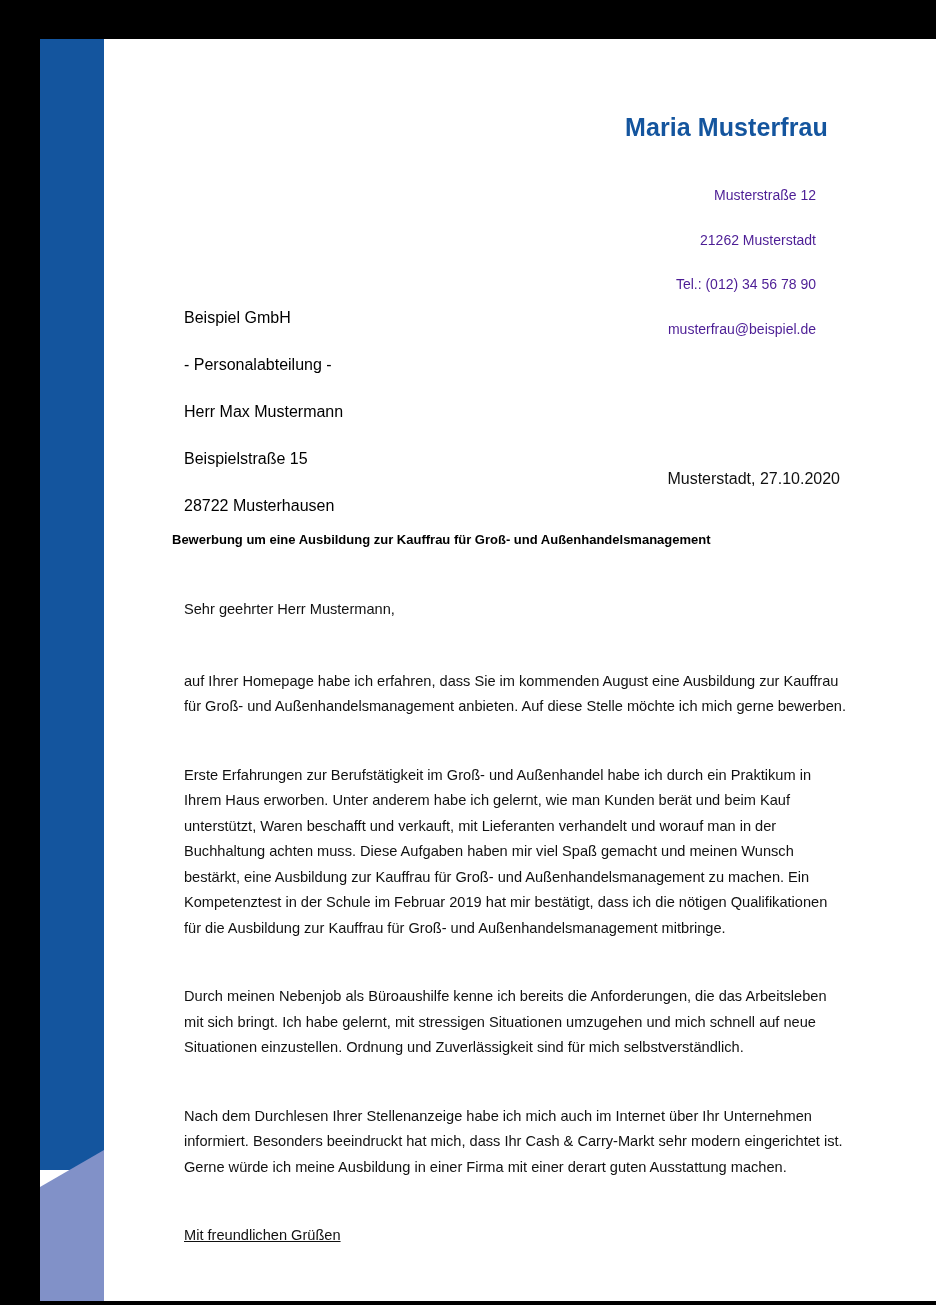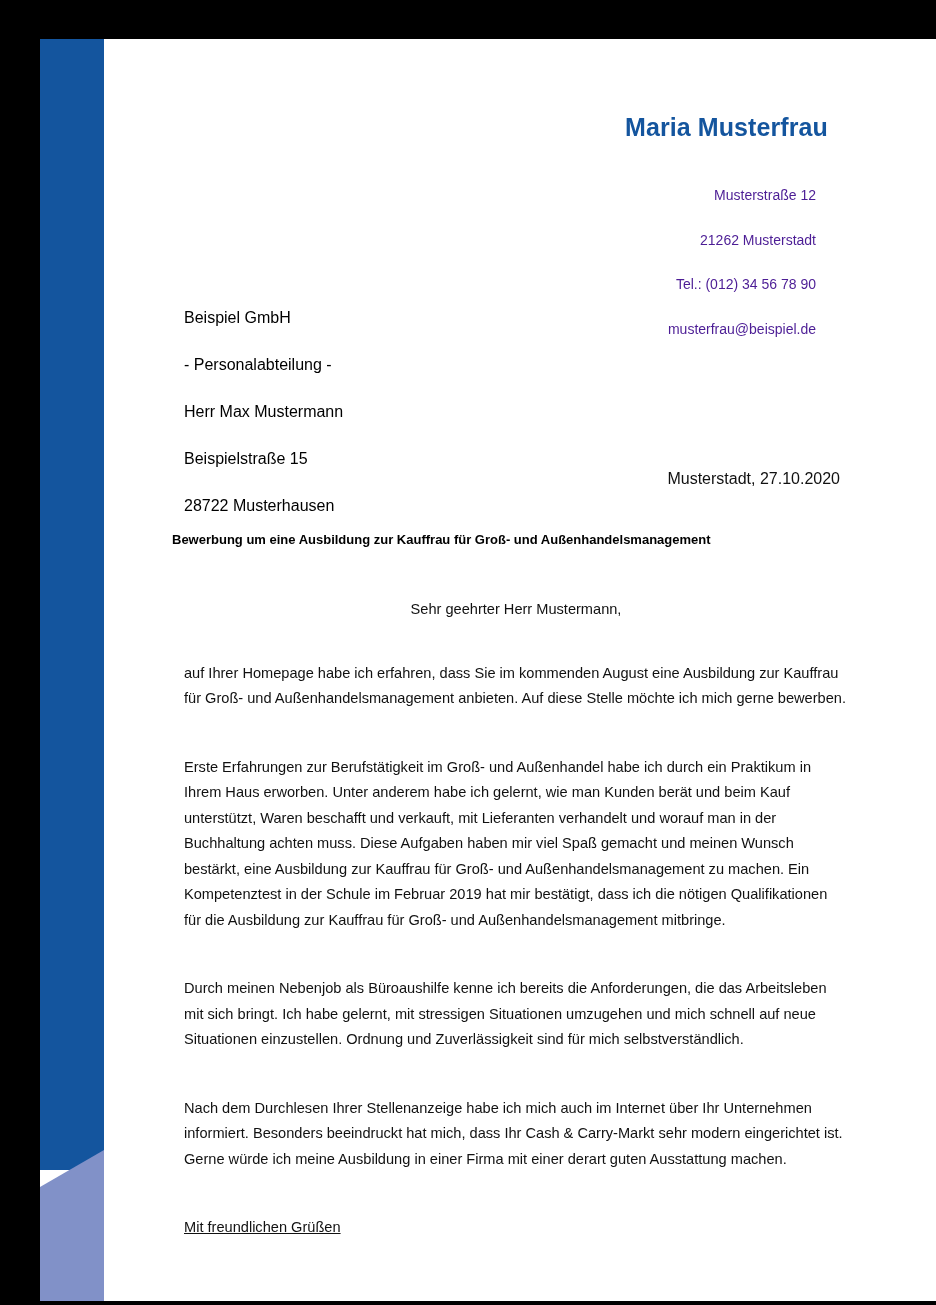--- a/index.html
+++ b/index.html
@@ -161,21 +161,21 @@
     top: 534px;
     width: 712px;
   }
   .body p {
     color: #111111;
     font-size: 14.6px;
     line-height: 25.5px;
     text-align: left;
     margin: 0 0 19px 0;
   }
-  .body p.salutation { margin-bottom: 14px; text-align: center; }
+  .body p.salutation { margin-bottom: 22px; }
   .body p.closing-phrase { margin-bottom: 19px; }
   .body p.signoff { margin-bottom: 58px; text-decoration: underline; }
   .body p.signature { margin-bottom: 0; }
 </style>
 </head>
 <body>
 
 <div id="viewport">
 
   <div class="page">

